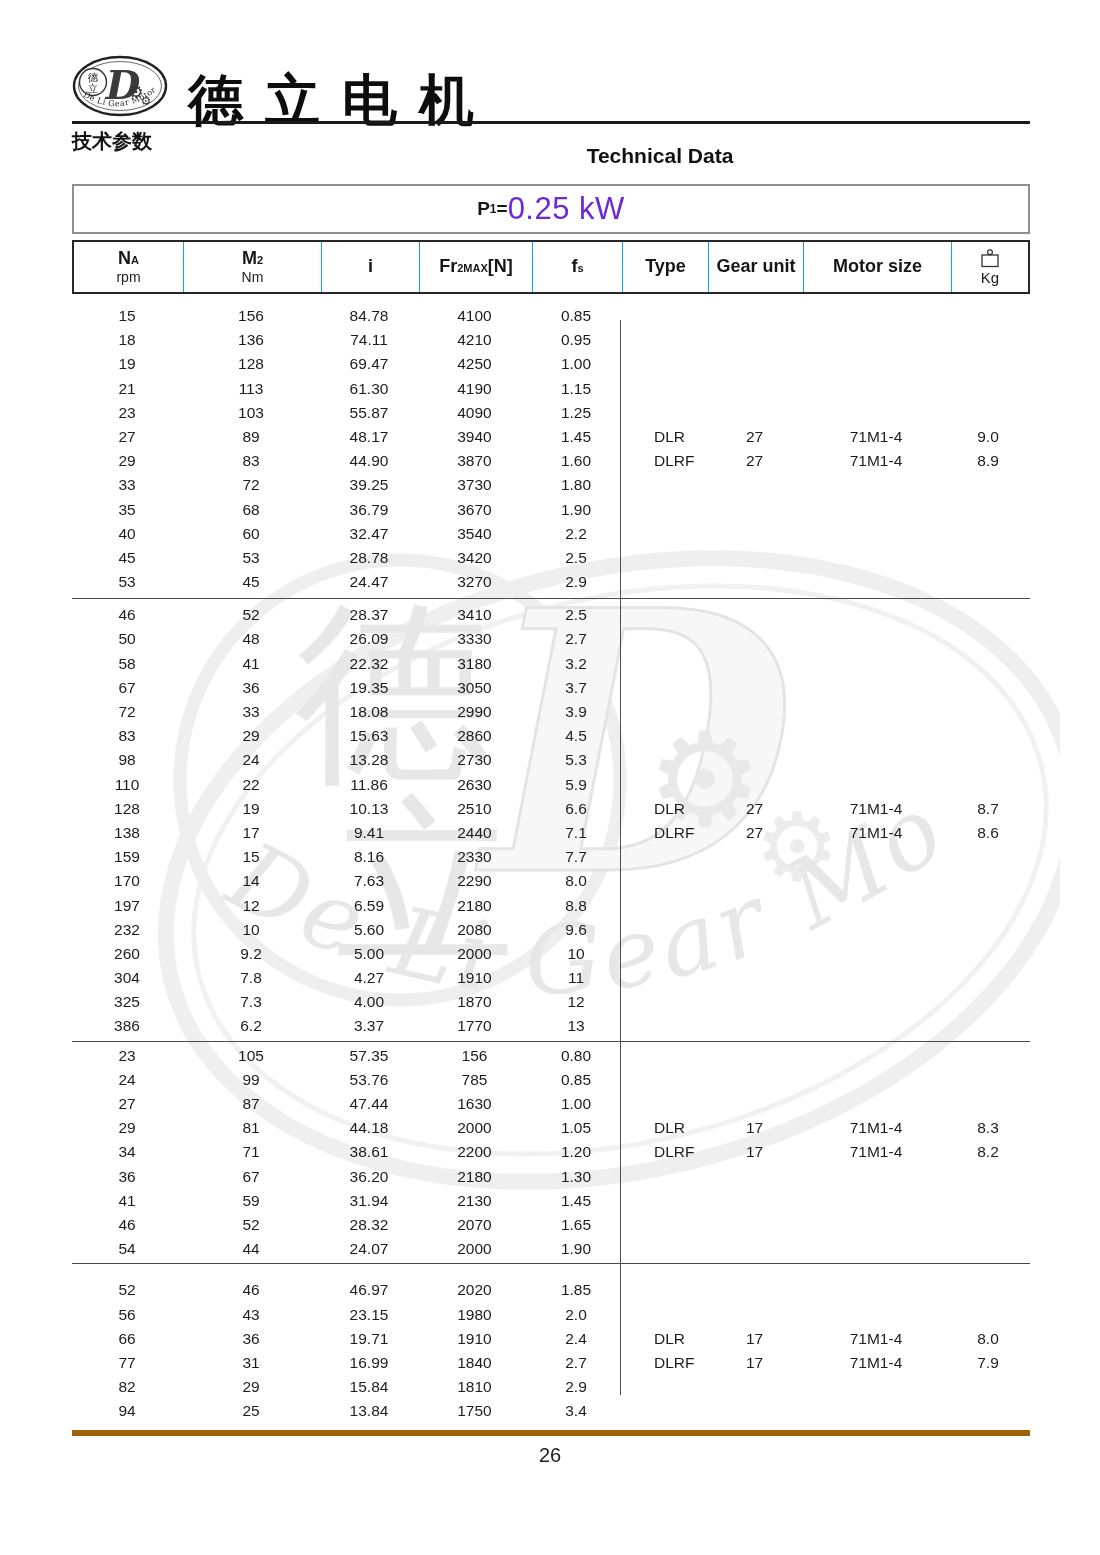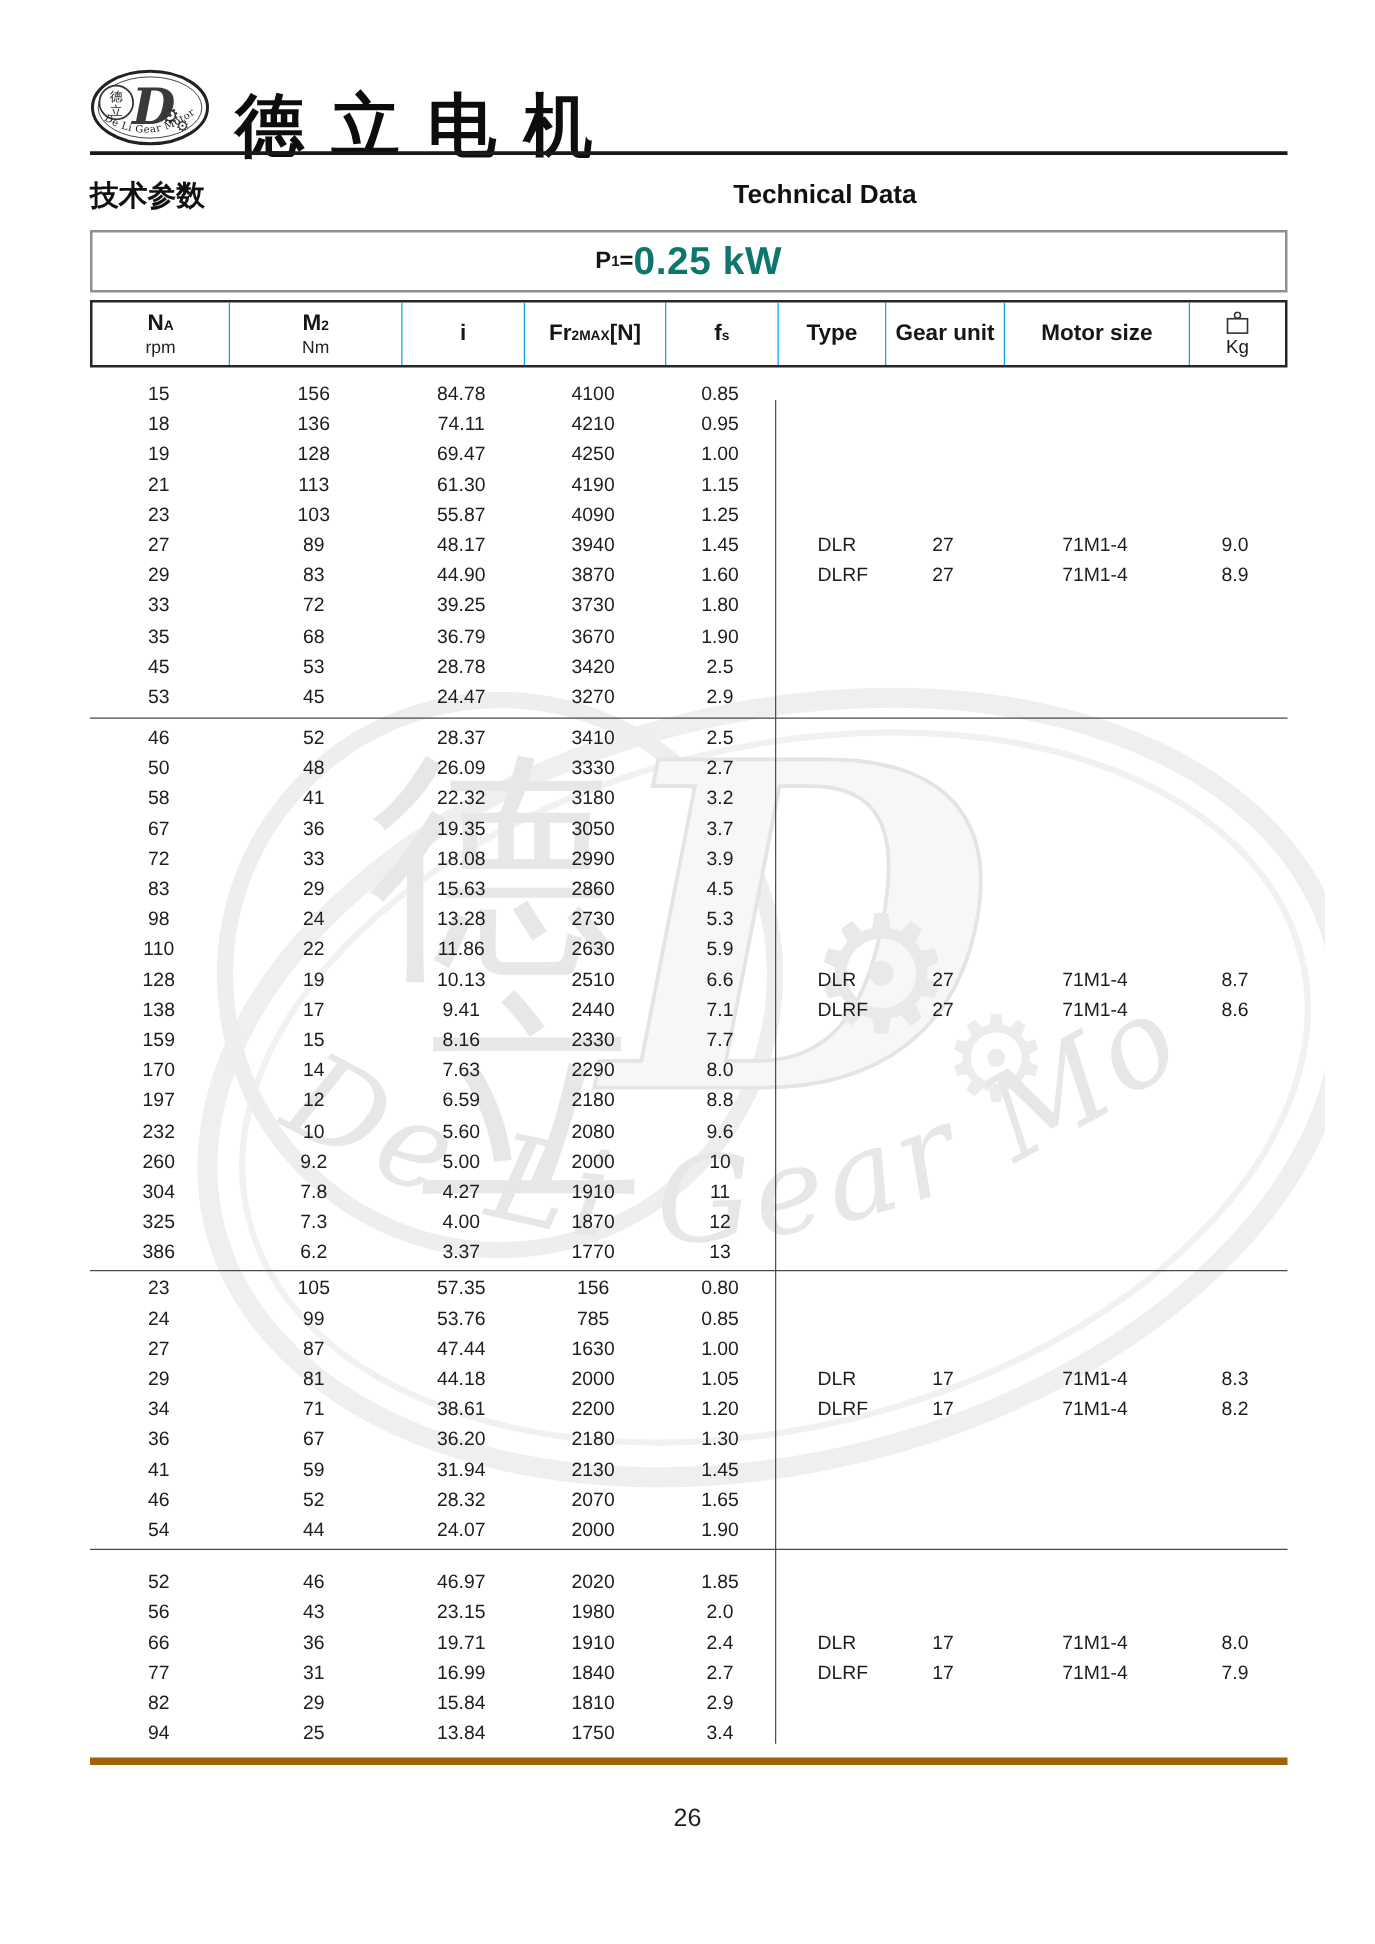--- a/index.html
+++ b/index.html
@@ -6,31 +6,31 @@
   .page{position:relative;width:1100px;height:1555px;background:#ffffff;overflow:hidden;
         font-family:"Liberation Sans","DejaVu Sans",sans-serif;color:#1c1c1c;}
   .wm{position:absolute;left:40px;top:450px;z-index:0;pointer-events:none;}
   .content{position:relative;z-index:1;}
 
   
   .logo{position:absolute;left:70px;top:54px;}
   .brand{position:absolute;left:188px;top:64px;font-family:"DejaVu Serif","Liberation Serif",serif;
          font-size:55px;font-weight:bold;letter-spacing:22px;color:#0d0d0d;white-space:nowrap;}
   .top-rule{position:absolute;left:72px;top:121px;width:958px;height:3px;background:#191919;}
-  .sec-title-cn{position:absolute;left:72px;top:141px;font-size:23px;font-weight:bold;color:#111;}
+  .sec-title-cn{position:absolute;left:72px;top:128px;font-size:20px;font-weight:bold;color:#111;}
   .sec-title-en{position:absolute;left:660px;top:144px;transform:translateX(-50%);
                 font-size:21px;font-weight:bold;color:#111;}
 
   
   .banner{position:absolute;left:72px;top:184px;width:958px;height:50px;box-sizing:border-box;
           border:2px solid #8f8f8f;display:flex;align-items:center;justify-content:center;}
   .banner .p-pre{font-size:19px;font-weight:bold;color:#151515;}
   .banner .p-sub{font-size:12px;font-weight:bold;color:#151515;}
   .banner .p-eq{font-size:19px;font-weight:bold;color:#151515;}
-  .banner .p-val{font-size:31px;font-weight:bold;color:#0f766e;letter-spacing:0.5px;}
+  .banner .p-val{font-size:31px;font-weight:normal;color:#6d28d9;letter-spacing:0.5px;}
 
   
   .thead{position:absolute;left:72px;top:240px;width:958px;height:54px;box-sizing:border-box;
          border:2px solid #262626;display:grid;
          grid-template-columns:110px 138px 98px 113px 90px 86px 95px 148px 76px;}
   .thead .hc{box-sizing:border-box;border-right:1px solid #0ea5e9;display:flex;flex-direction:column;
              align-items:center;justify-content:center;line-height:1.08;}
   .thead .hc:last-child{border-right:none;}
   .hmain{font-size:18px;font-weight:bold;color:#161616;white-space:nowrap;}
   .hmain .subsc{font-size:11px;font-weight:bold;}
@@ -240,20 +240,31 @@
             <div class="cell">68</div>
             <div class="cell">36.79</div>
             <div class="cell">3670</div>
             <div class="cell">1.90</div>
             <div class="cell type"></div>
             <div class="cell"></div>
             <div class="cell"></div>
             <div class="cell"></div>
           </div>
           <div class="trow">
+            <div class="cell">40</div>
+            <div class="cell">60</div>
+            <div class="cell">32.47</div>
+            <div class="cell">3540</div>
+            <div class="cell">2.2</div>
+            <div class="cell type"></div>
+            <div class="cell"></div>
+            <div class="cell"></div>
+            <div class="cell"></div>
+          </div>
+          <div class="trow">
             <div class="cell">45</div>
             <div class="cell">53</div>
             <div class="cell">28.78</div>
             <div class="cell">3420</div>
             <div class="cell">2.5</div>
             <div class="cell type"></div>
             <div class="cell"></div>
             <div class="cell"></div>
             <div class="cell"></div>
           </div>

